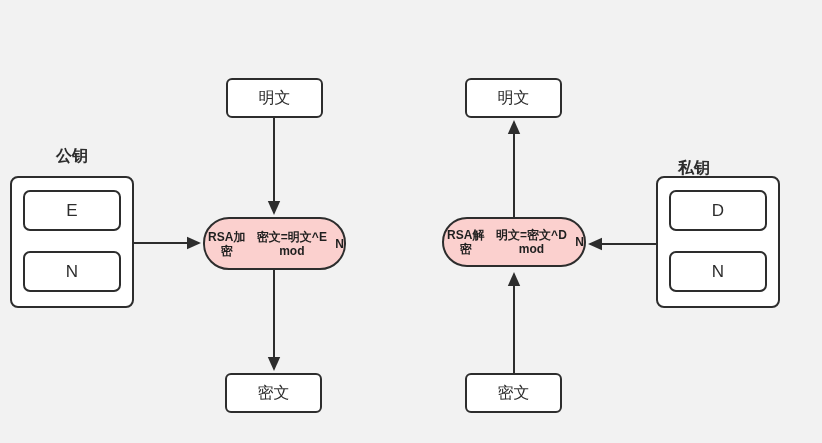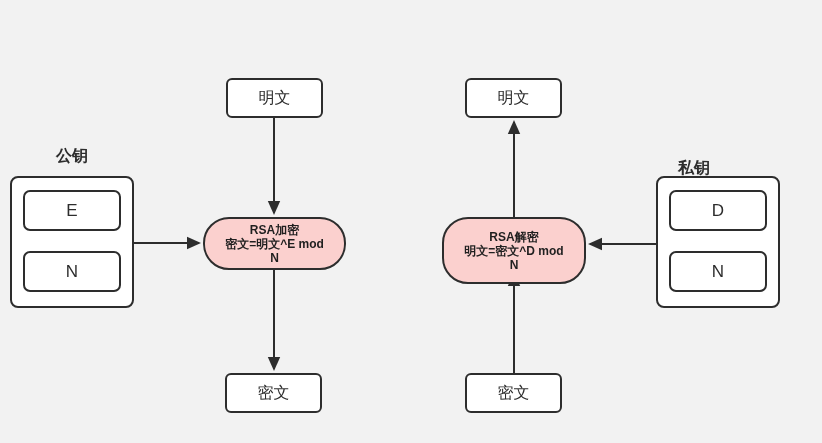--- a/index.html
+++ b/index.html
@@ -36,21 +36,21 @@
     align-items:center;
     justify-content:center;
     font-size:16px;
   }
   .pill{
     position:absolute;
     background:var(--process-fill);
     border:2px solid var(--stroke);
     border-radius:26px;
     display:flex;
-    flex-direction:column;
+    flex-direction:row;
     align-items:center;
     justify-content:center;
     font-size:12px;
     font-weight:bold;
     line-height:14px;
     text-align:center;
     color:#1f1f1f;
   }
   .key-label{
     position:absolute;
@@ -125,21 +125,21 @@
   <div class="key-label" style="left:10px;top:146px;text-align:center;">公钥</div>
   <div class="key-box" style="left:10px;top:176px;">
     <div class="key-part">E</div>
     <div class="key-part">N</div>
   </div>
 
   <div class="node" style="left:465px;top:78px;width:97px;height:40px;">
     <span>明文</span>
   </div>
 
-  <div class="pill" style="left:442px;top:217px;width:144px;height:67px;">
+  <div class="pill" style="left:442px;top:217px;width:144px;height:50px;">
     <div>RSA解密</div>
     <div>明文=密文^D mod</div>
     <div>N</div>
   </div>
 
   <div class="node" style="left:465px;top:373px;width:97px;height:40px;">
     <span>密文</span>
   </div>
 
   <div class="key-label" style="left:632px;top:146px;margin-top:12px;">私钥</div>

